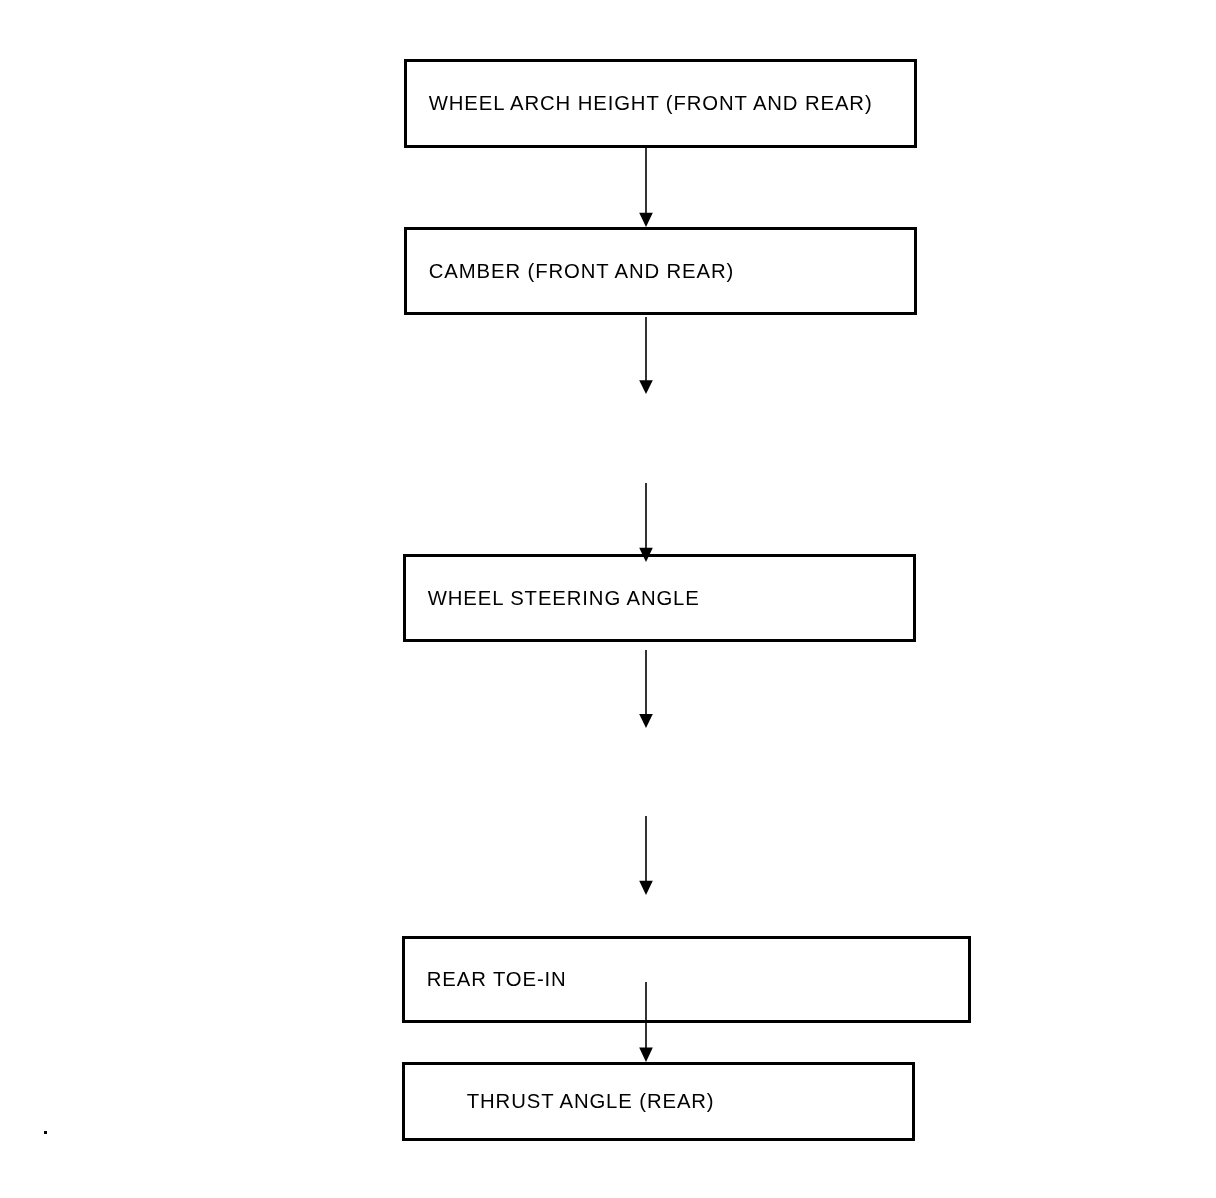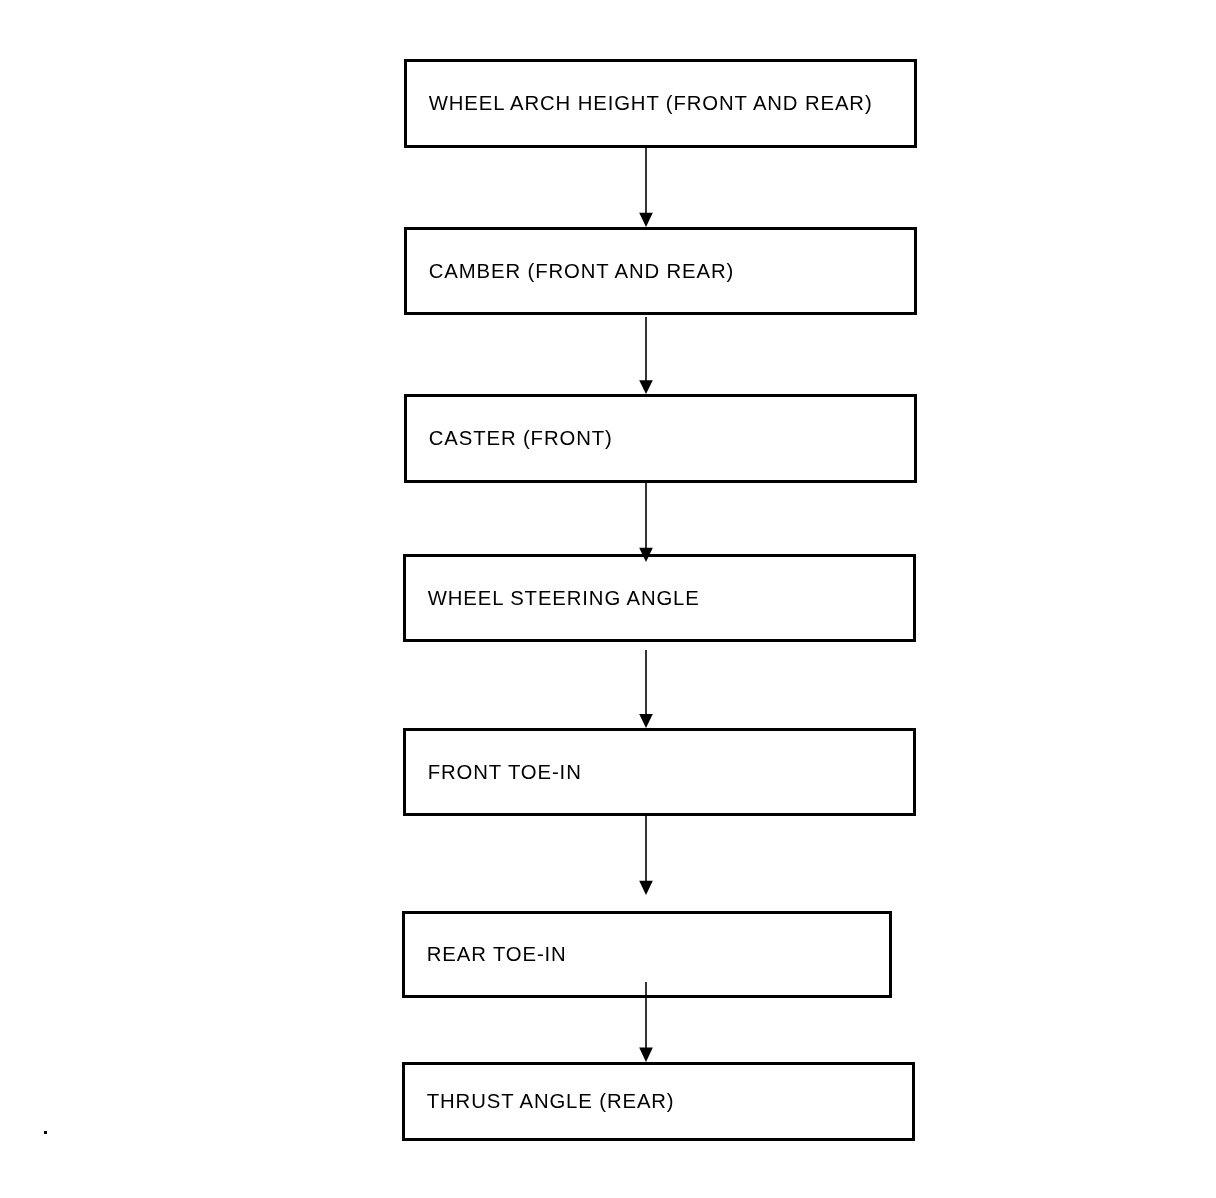--- a/index.html
+++ b/index.html
@@ -60,37 +60,31 @@
 <div id="page">
 
   <div class="flow-node" id="node-0" style="left: 404px; top: 59px; width: 513px; height: 89px;">
     <span class="flow-node-label">WHEEL ARCH HEIGHT (FRONT AND REAR)</span>
   </div>
 
   <div class="flow-node" id="node-1" style="left: 404px; top: 227px; width: 513px; height: 88px;">
     <span class="flow-node-label">CAMBER (FRONT AND REAR)</span>
   </div>
 
-  <div class="flow-node" id="node-2" style="left: 404px; top: 394px; width: 513px; height: 89px;">
-    <span class="flow-node-label">CASTER (FRONT)</span>
-  </div>
 
   <div class="flow-node" id="node-3" style="left: 403px; top: 554px; width: 513px; height: 88px;">
     <span class="flow-node-label">WHEEL STEERING ANGLE</span>
   </div>
 
-  <div class="flow-node" id="node-4" style="left: 403px; top: 728px; width: 513px; height: 88px;">
-    <span class="flow-node-label">FRONT TOE-IN</span>
-  </div>
 
-  <div class="flow-node" id="node-5" style="left: 402px; top: 911px; width: 490px; height: 87px;">
+  <div class="flow-node" id="node-5" style="left: 402px; top: 936px; width: 569px; height: 87px;">
     <span class="flow-node-label">REAR TOE-IN</span>
   </div>
 
-  <div class="flow-node" id="node-6" style="left: 402px; top: 1062px; width: 513px; height: 79px;">
+  <div class="flow-node" id="node-6" style="left: 402px; top: 1062px; width: 513px; height: 79px; padding-left: 40px;">
     <span class="flow-node-label">THRUST ANGLE (REAR)</span>
   </div>
 
   <div class="connector" id="conn-0" style="left: 638px; top: 148px; height: 79px;">
     <svg viewBox="0 0 16 100" preserveAspectRatio="none">
       <line x1="8" y1="0" x2="8" y2="86" stroke="#000000" stroke-width="1.6" vector-effect="non-scaling-stroke"></line>
       <polygon points="1.2,82 14.8,82 8,100" fill="#000000"></polygon>
     </svg>
   </div>
 

